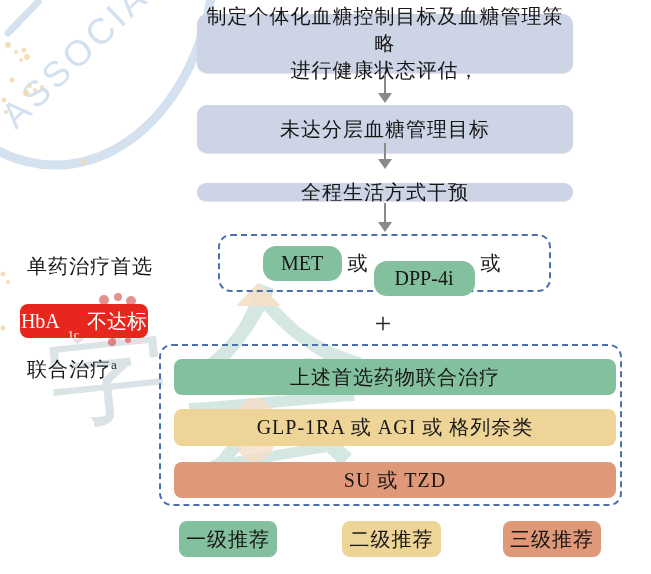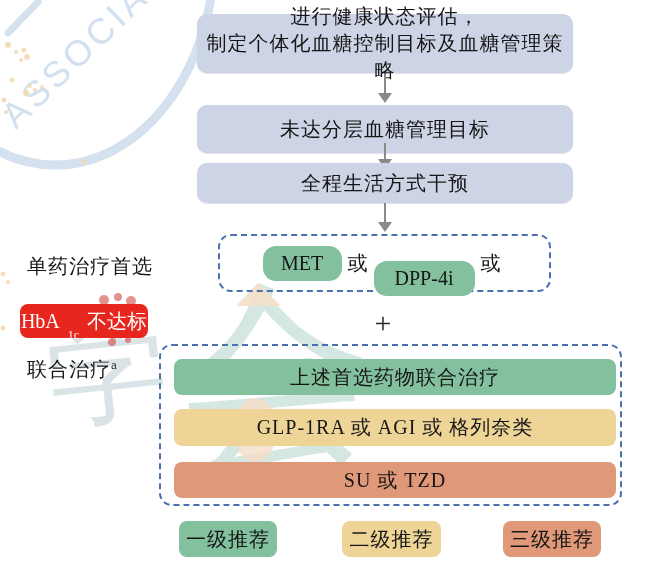--- a/index.html
+++ b/index.html
@@ -91,40 +91,40 @@
       <circle cx="112" cy="342" r="4"></circle>
         <circle cx="128" cy="340" r="3"></circle>
     </g>
 
     <polygon points="236,306 258,283 281,306" fill="#f4dfc8" opacity="0.9"></polygon>
     <ellipse cx="255" cy="430" rx="22" ry="32" fill="#f4dfc8" opacity="0.8"></ellipse>
   </svg>
 
   <div class="box lav" style="left:197px; top:14px; width:376px; height:59px;">
     <div>
+      <div>制定个体化血糖控制目标及血糖管理策略</div>
       <div>进行健康状态评估，</div>
-      <div>制定个体化血糖控制目标及血糖管理策略</div>
     </div>
   </div>
 
   <div class="arrow" style="left:377px; top:74px; height:29px;">
     <div class="shaft" style="height:20px;"></div>
       <div class="head"></div>
   </div>
 
   <div class="box lav" style="left:197px; top:105px; width:376px; height:48px;">
     <span>未达分层血糖管理目标</span>
   </div>
 
   <div class="arrow" style="left:377px; top:143px; height:26px;">
     <div class="shaft" style="height:17px;"></div>
       <div class="head"></div>
   </div>
 
-  <div class="box lav" style="left:197px; top:163px; width:376px; height:40px;">
+  <div class="box lav" style="left:197px; top:183px; width:376px; height:18px;">
     <span>全程生活方式干预</span>
   </div>
 
   <div class="arrow" style="left:377px; top:203px; height:29px;">
     <div class="shaft" style="height:20px;"></div>
       <div class="head"></div>
   </div>
 
   <div class="dashed" style="left:218px; top:234px; width:329px; height:54px;"></div>
   <div class="monorow">

